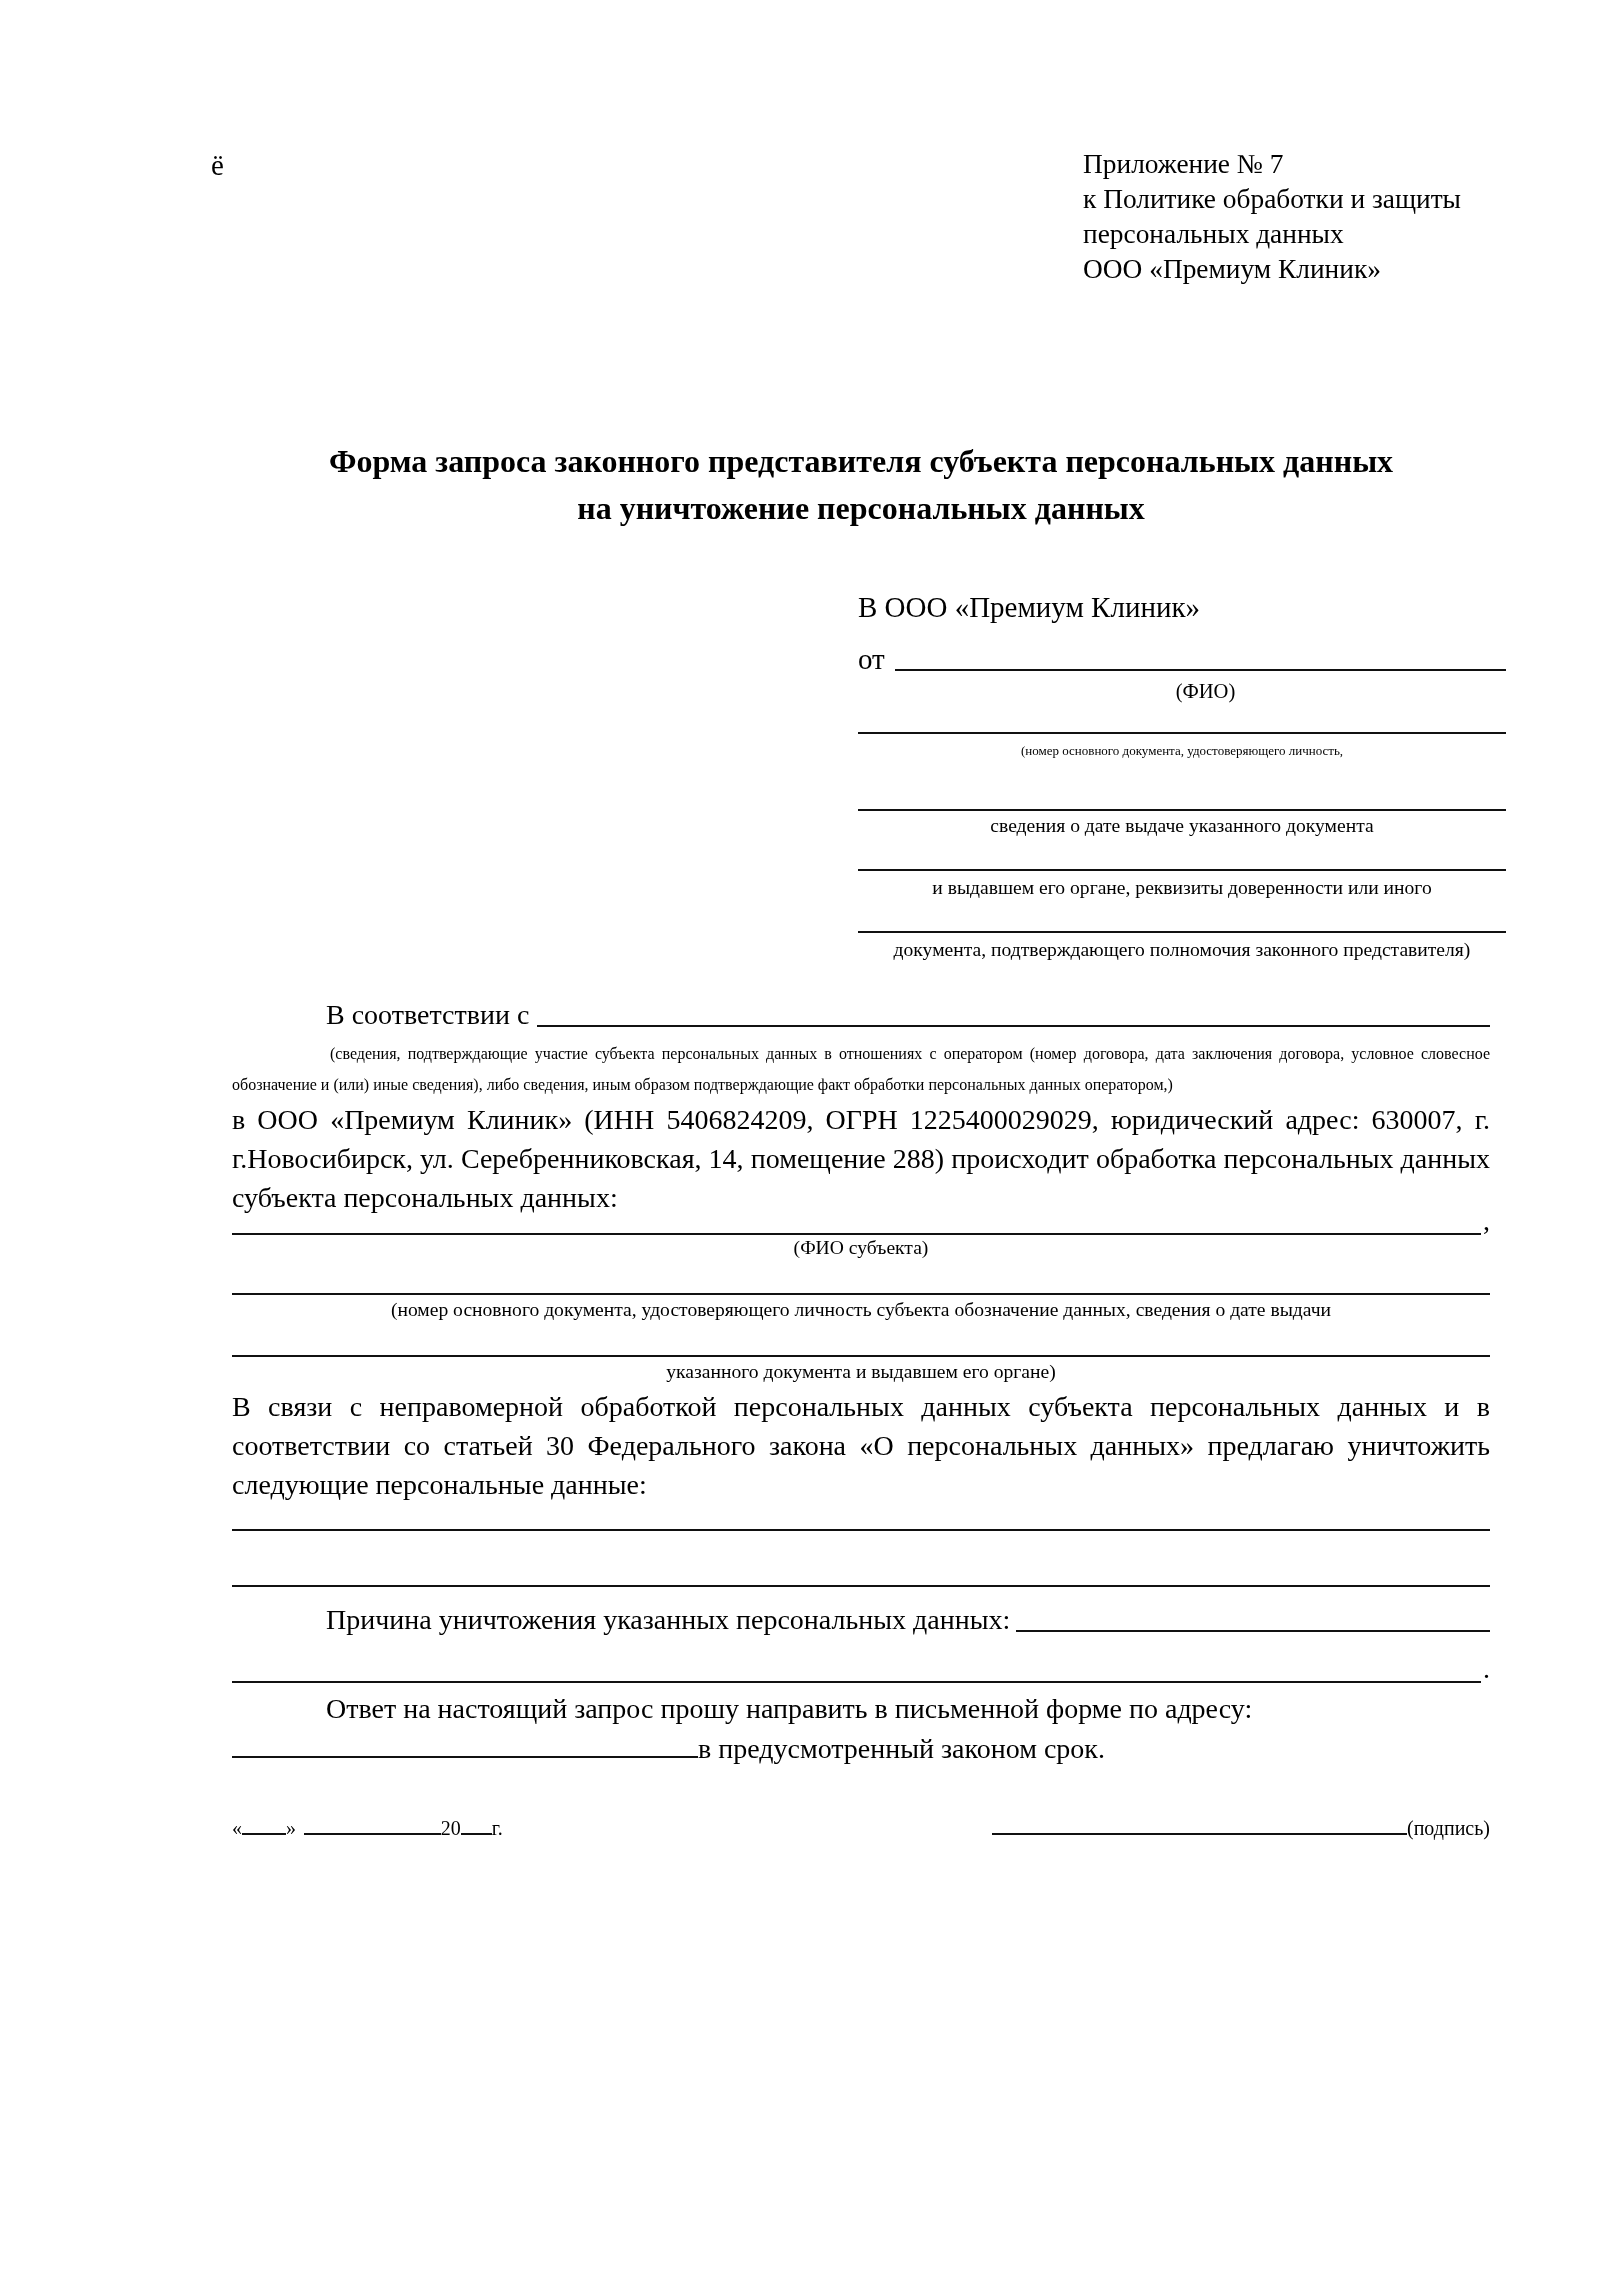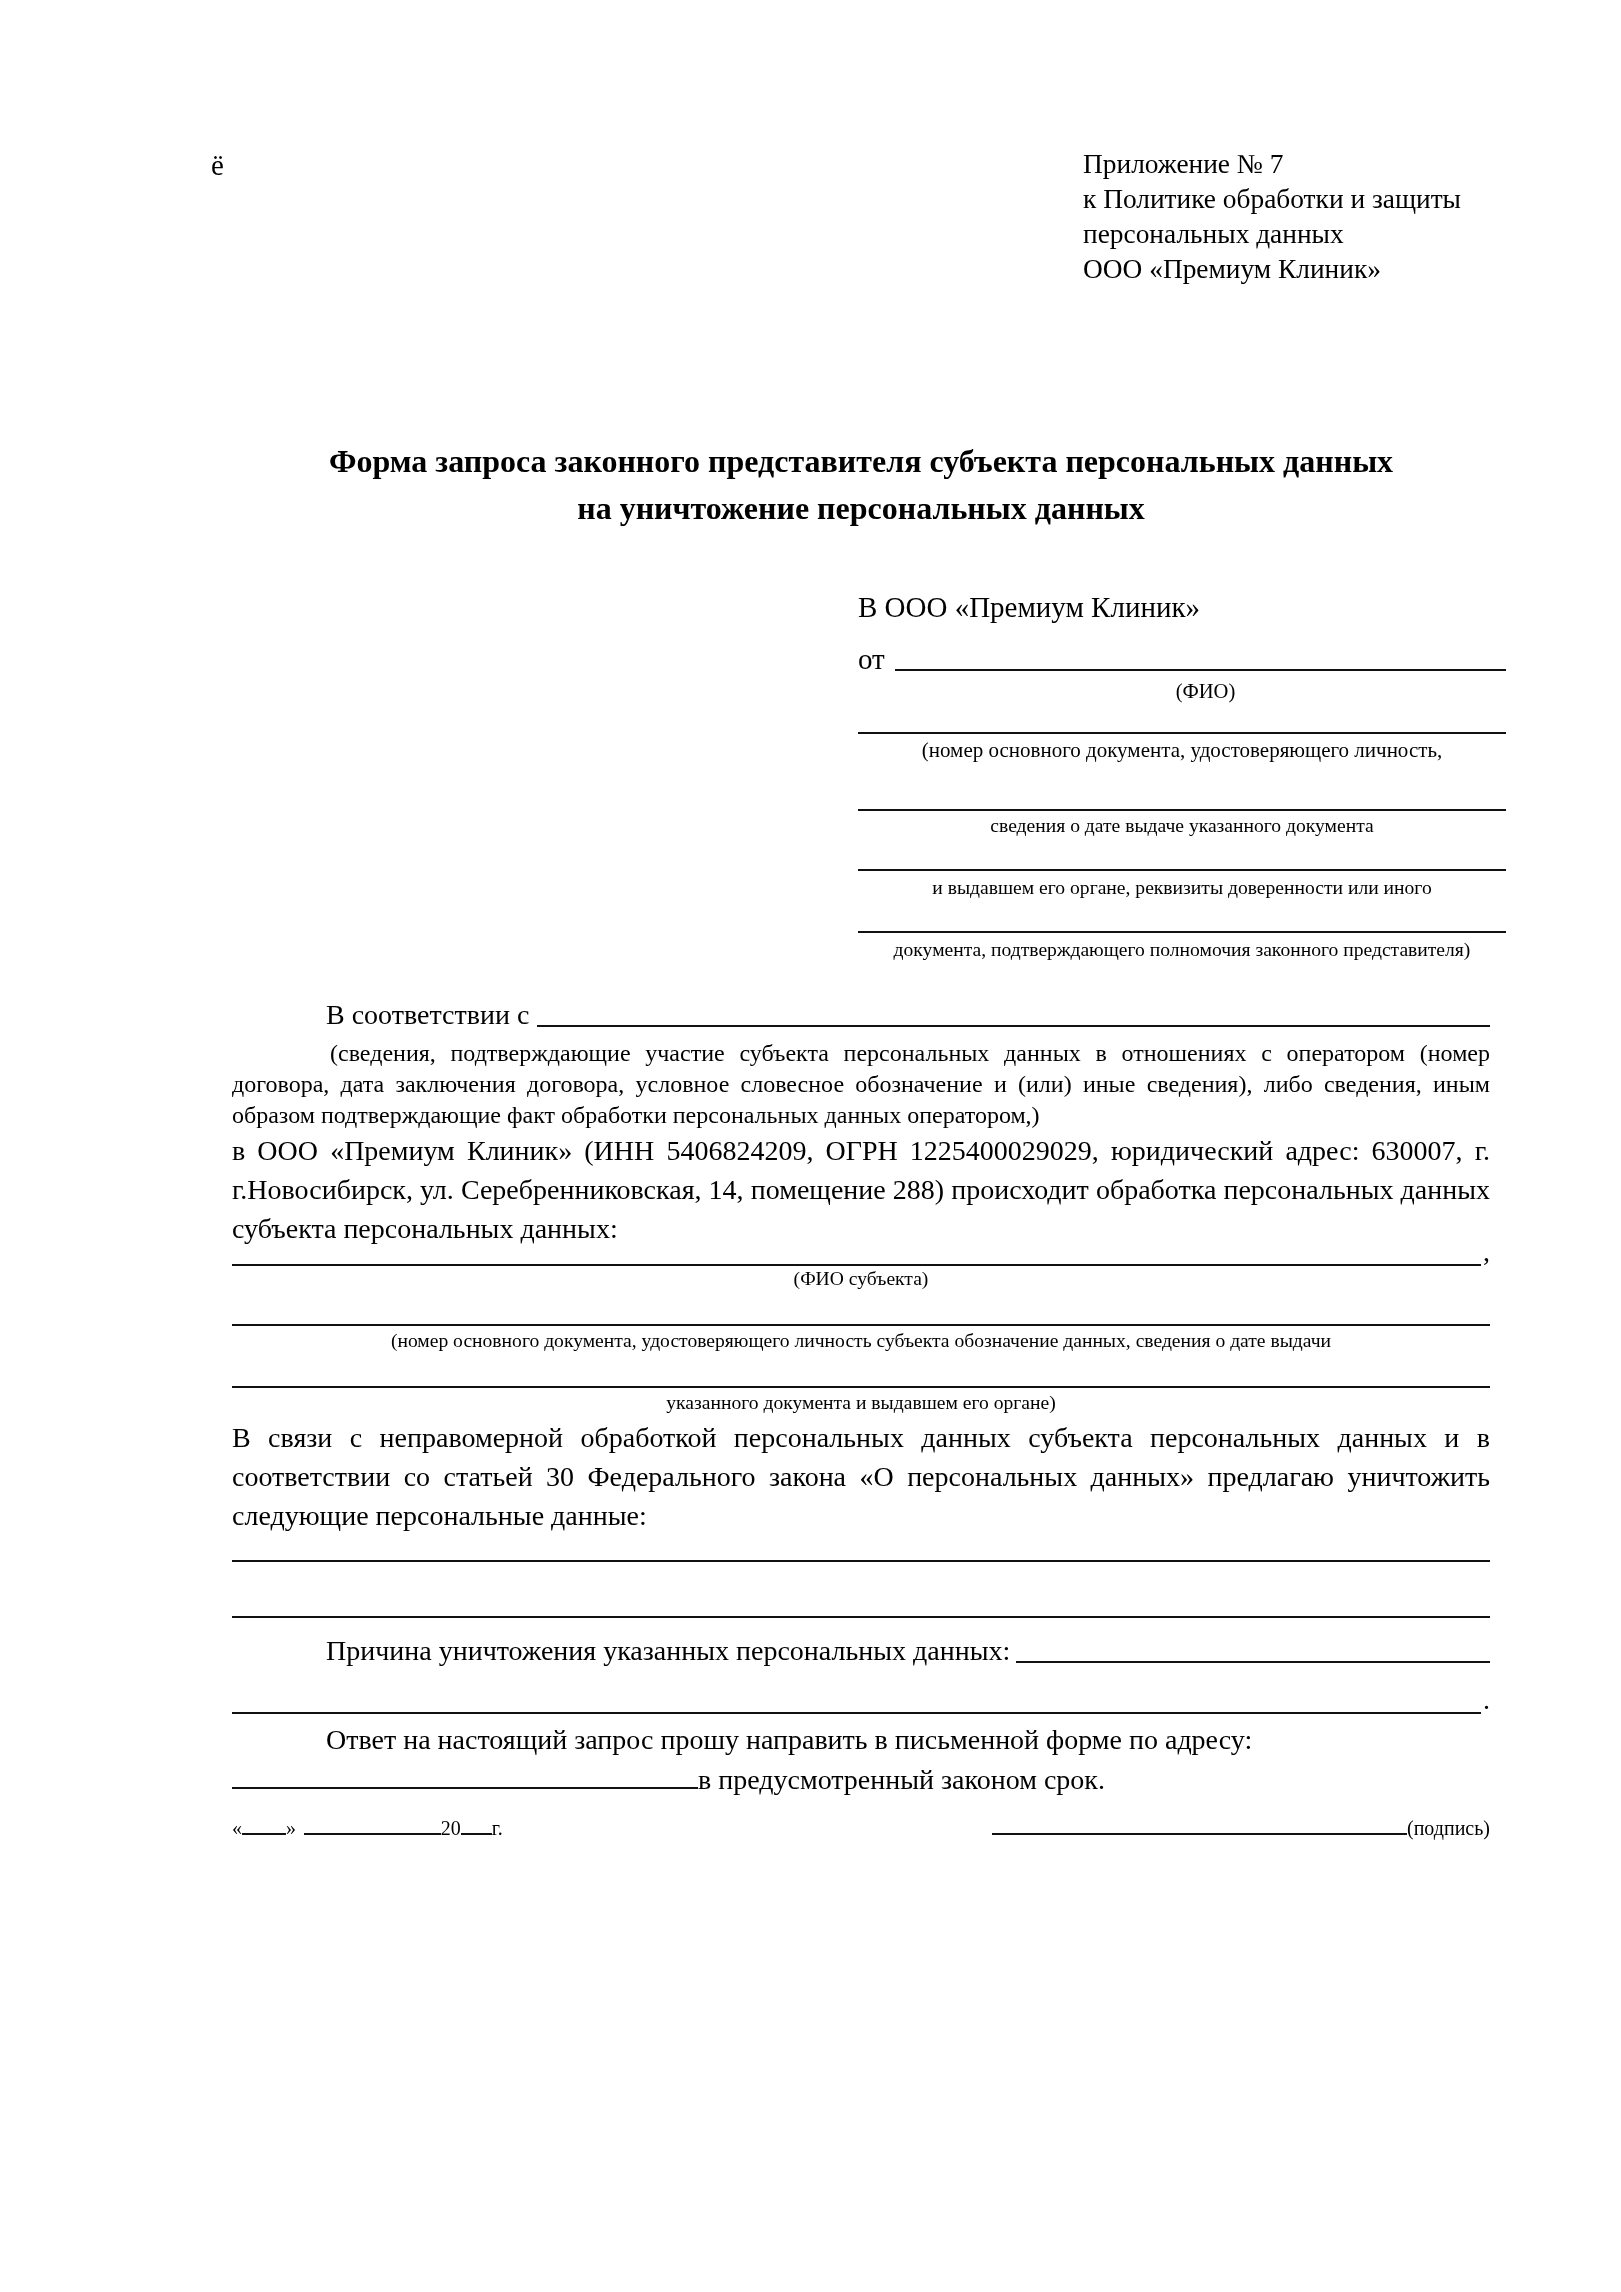--- a/index.html
+++ b/index.html
@@ -21,28 +21,28 @@
   .doc-title{
     position:absolute;left:232px;top:398px;width:1258px;
     text-align:center;font-weight:bold;font-size:32px;line-height:47px;margin-top:40px;
   }
   
   .addr{position:absolute;left:858px;top:590px;width:648px;font-size:29px;}
   .addr .org{line-height:35px;}
   .from-row{display:flex;margin-top:15.7px;}
   .from-row .lbl{line-height:37px;flex:0 0 auto;padding-right:9.8px;}
   .addr .fio-cap{margin-left:47px;margin-top:2px;font-size:20.6px;line-height:23.5px;text-align:center;}
-  .addr .row1{margin-top:29px;border-top:2px solid #111;padding-top:3.9px;font-size:21px;line-height:25.5px;text-align:center;}
+  .addr .row1{margin-top:29px;border-top:2px solid #111;padding-top:3.9px;font-size:13px;line-height:25.5px;text-align:center;}
   .addr .row2{margin-top:45px;border-top:2px solid #111;padding-top:2px;font-size:19.6px;line-height:25.5px;text-align:center;}
   .addr .row3{margin-top:31px;border-top:2px solid #111;padding-top:3.9px;font-size:19.6px;line-height:25.5px;text-align:center;}
   
   .body-col{position:absolute;left:232px;top:995px;width:1258px;font-size:28px;line-height:39px;}
   .accord-row{display:flex;height:39px;}
   .accord-row .lbl{flex:0 0 auto;padding-left:94px;padding-right:7.8px;line-height:39px;white-space:nowrap;}
-  .accord-cap{margin-top:3.9px;font-size:24px;line-height:31px;text-align:justify;text-indent:98px;}
+  .accord-cap{margin-top:3.9px;font-size:16px;line-height:31px;text-align:justify;text-indent:98px;}
   .just{text-align:justify;}
   .tail-row{display:flex;align-items:flex-end;height:18.6px;}
   .tail-row .fill{margin-bottom:0;}
   .tail-row .tchar{flex:0 0 auto;line-height:1;padding-left:2px;}
   .cap-c{font-size:19.6px;line-height:25.5px;text-align:center;}
   .ln-a{margin-top:32px;}
   .ln-b{margin-top:33px;}
   .demand{margin-top:2px;line-height:39px;}
   .blank1{margin-top:25.5px;}
   .blank2{margin-top:54px;}

